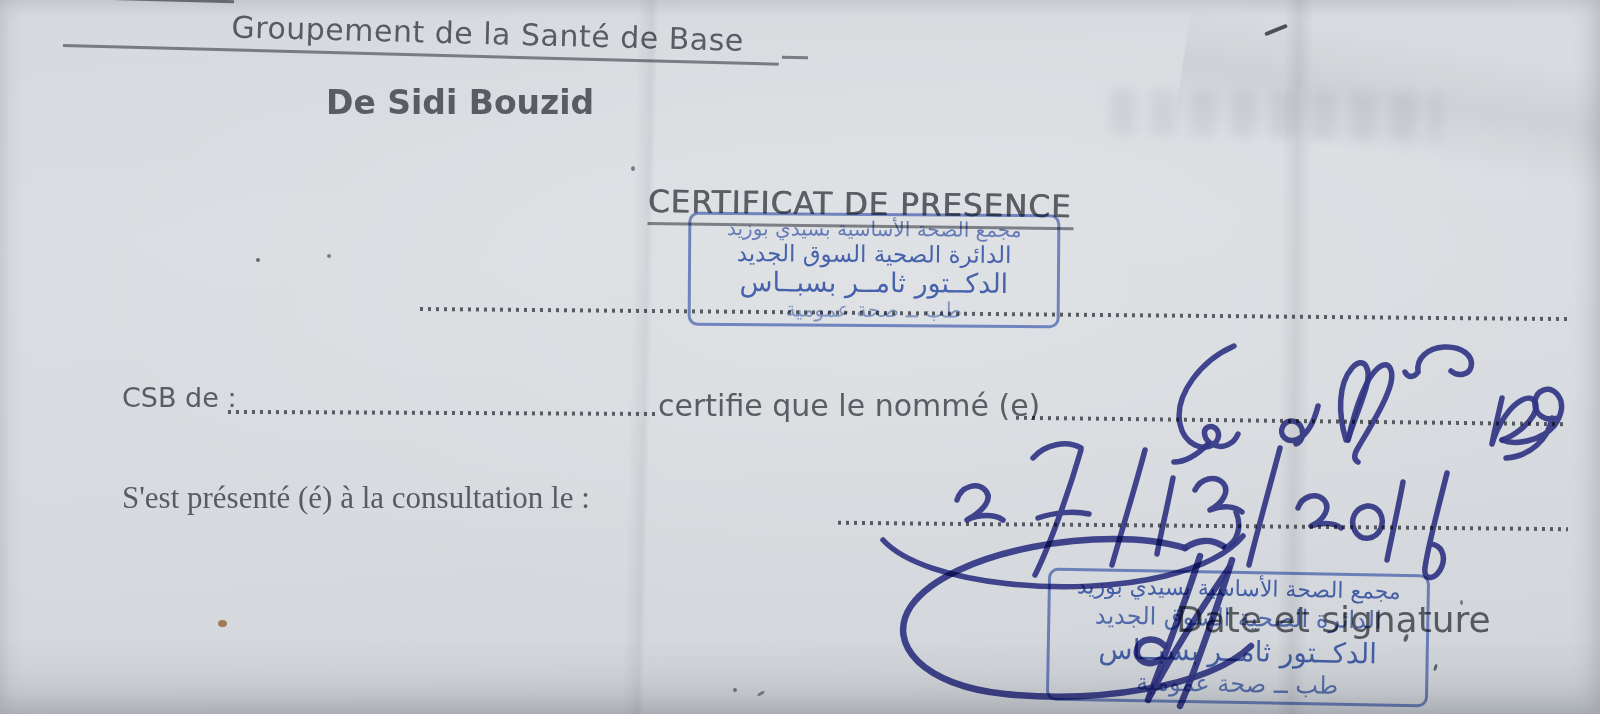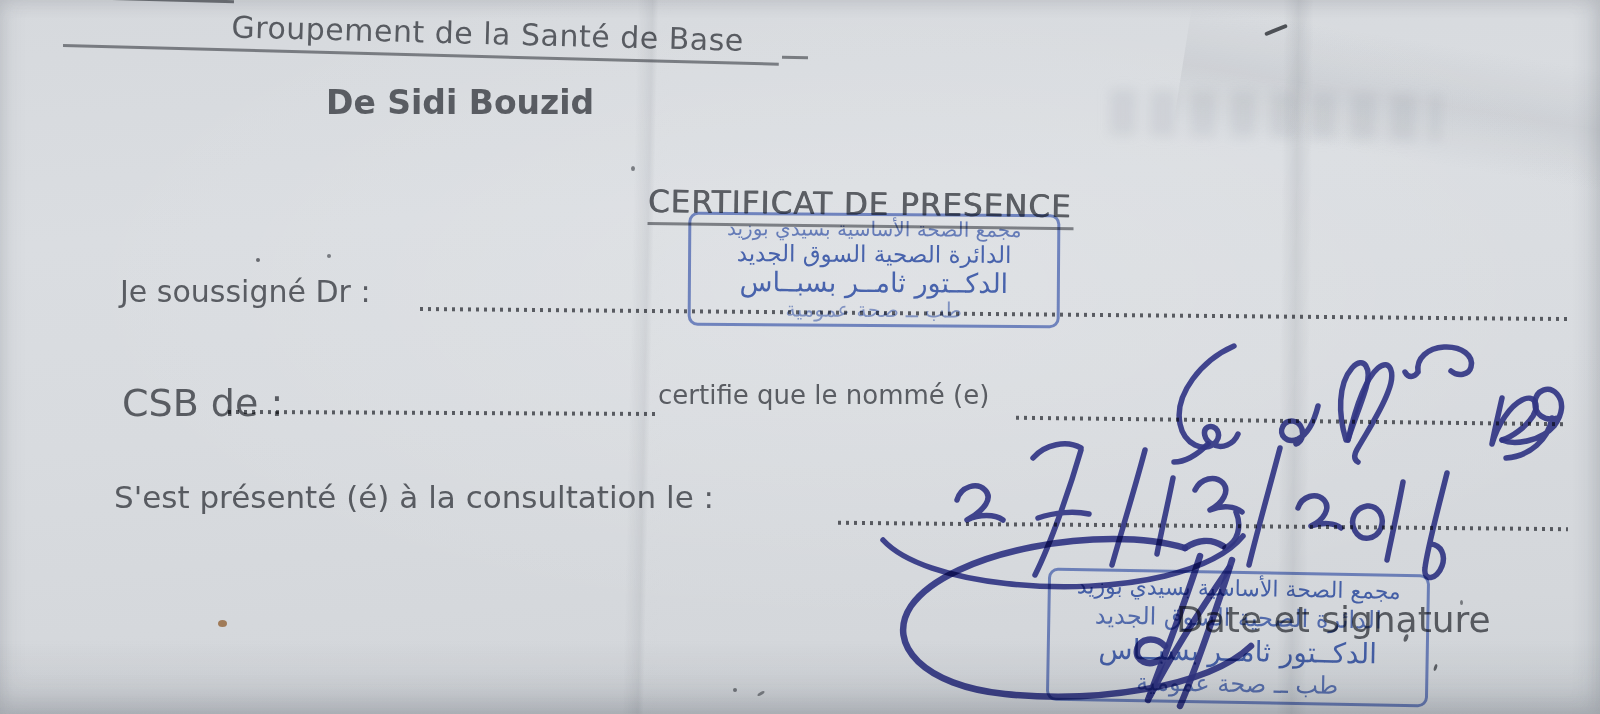--- a/index.html
+++ b/index.html
@@ -26,23 +26,23 @@
   .hdr-org{left:64px;top:8px;width:716px;transform:rotate(1.5deg);transform-origin:left top;
     border-bottom:3px solid rgba(65,68,74,.7);padding-bottom:6px;}
   .hdr-org span{display:inline-block;margin-left:168px;font-size:30px;letter-spacing:.5px;}
   .hdr-line2{left:66px;top:-2px;width:168px;height:3px;background:rgba(65,68,74,.65);transform:rotate(1.5deg);mix-blend-mode:multiply;}
   .hdr-tail{left:782px;top:56px;width:26px;height:3px;background:rgba(65,68,74,.6);transform:rotate(1.5deg);mix-blend-mode:multiply;}
   .hdr-place{left:326px;top:86px;font-size:33px;font-weight:bold;}
   .title-wrap{left:648px;top:186px;transform:rotate(.7deg);transform-origin:left top;
     border-bottom:3px solid rgba(65,68,74,.7);padding:0 2px 5px 0;}
   .title-wrap span{font-size:31px;letter-spacing:1px;text-shadow:.7px 0 0 currentColor;}
   .lbl1{left:120px;top:277px;font-size:30px;}
-  .lbl2{left:122px;top:384px;font-size:38px;}
-  .mid2{left:658px;top:382px;font-size:26px;}
-  .lbl3{left:114px;top:482px;font-size:31px;}
+  .lbl2{left:122px;top:384px;font-size:27px;}
+  .mid2{left:658px;top:391px;font-size:30px;}
+  .lbl3{left:122px;top:482px;font-size:31px;font-family:Liberation Serif, serif;}
   .lbl4{left:1176px;top:602px;font-size:36px;}
   .stamp1{left:688px;top:213px;width:372px;height:114px;transform:rotate(.4deg);}
   .stamp1 .s1{font-size:20px;opacity:.8;}
   .stamp1 .s2{font-size:23px;}
   .stamp1 .s3{font-size:27px;}
   .stamp1 .s4{font-size:21px;opacity:.62;}
   .stamp2{left:1047px;top:571px;width:382px;height:133px;transform:rotate(1deg);}
   .stamp2 .s1{font-size:22px;}
   .stamp2 .s2{font-size:24px;opacity:.9;}
   .stamp2 .s3{font-size:28px;}
@@ -63,21 +63,20 @@
     <span>Groupement de la Santé de Base</span>
   </div>
   <div class="abs hdr-line2"></div>
   <div class="abs hdr-tail"></div>
   <div class="abs ink hdr-place">De Sidi Bouzid</div>
 
   <div class="abs ink title-wrap">
     <span>CERTIFICAT DE PRESENCE</span>
   </div>
 
-  <div class="abs ink lbl1">Je soussigné Dr :</div>
   <div class="dots" style="left:420px;top:312px;width:1148px;transform:rotate(.5deg);"></div>
 
   <div class="abs ink lbl2">CSB de :</div>
   <div class="dots" style="left:228px;top:411px;width:428px;transform:rotate(.3deg);"></div>
   <div class="abs ink mid2">certifie que le nommé (e)</div>
   <div class="dots" style="left:1016px;top:419px;width:552px;transform:rotate(.7deg);"></div>
 
   <div class="abs ink lbl3">S'est présenté (é) à la consultation le :</div>
   <div class="dots" style="left:838px;top:524px;width:730px;transform:rotate(.5deg);"></div>
 

